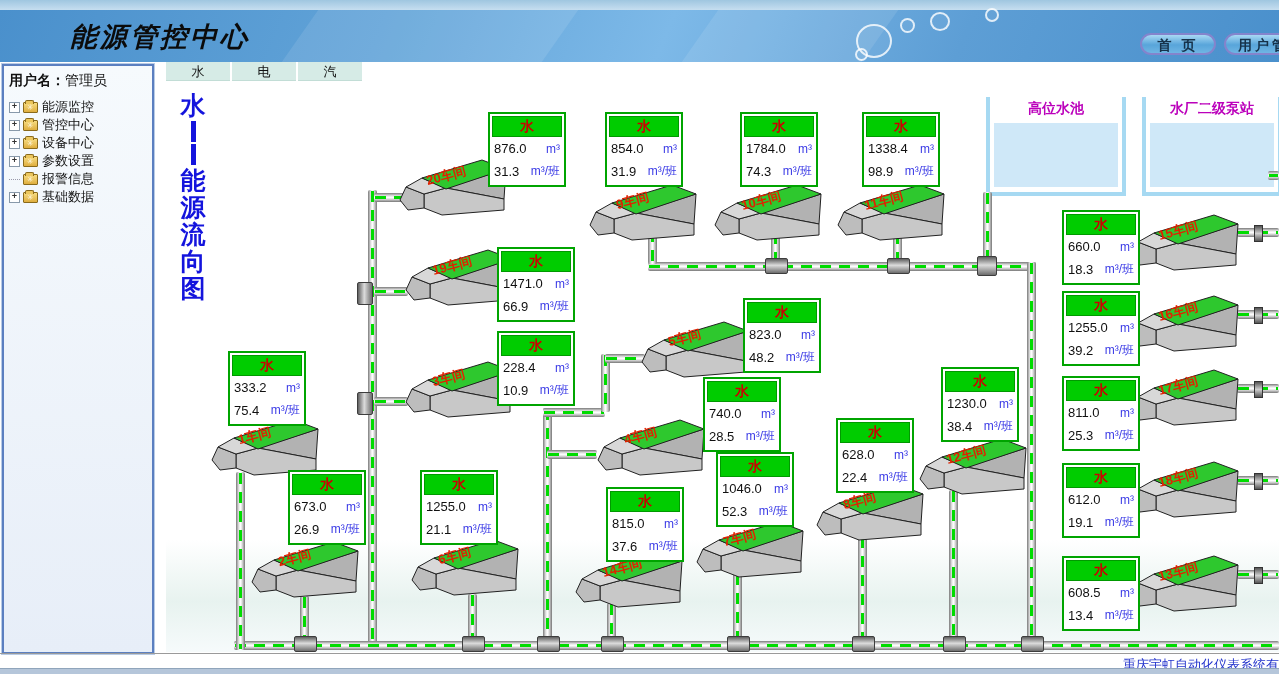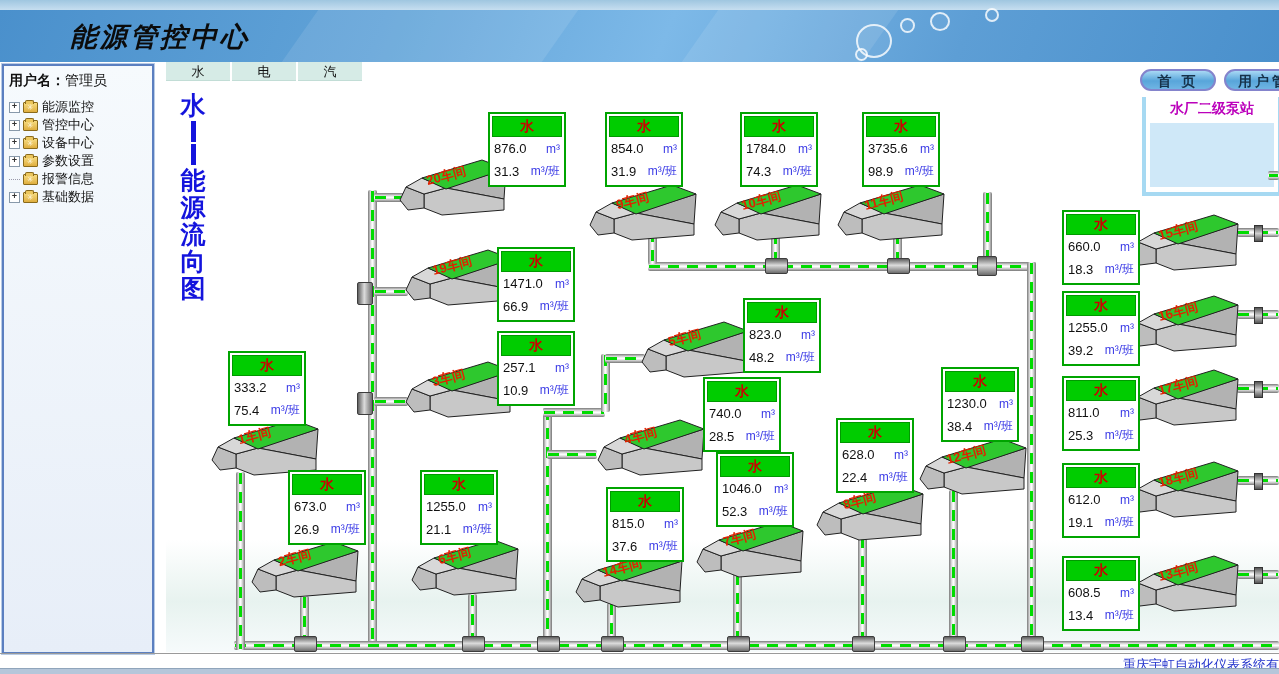--- a/index.html
+++ b/index.html
@@ -11,21 +11,21 @@
             background:linear-gradient(180deg,#9fc6e0,#c6def0);}
   #header{position:absolute;left:0;top:10px;width:100%;height:52px;
           background:linear-gradient(112deg,#4a90cc 0%,#61a3d8 30%,#7db9e8 52%,#5d9ed5 75%,#4a90cc 100%);}
   #header .streak{position:absolute;background:rgba(255,255,255,.10);transform:skewX(-35deg);}
   #header .bubble{position:absolute;border:2px solid rgba(255,255,255,.8);border-radius:50%;background:rgba(255,255,255,.06);}
   #app-title{position:absolute;left:70px;top:9px;font-size:27px;font-weight:bold;font-style:italic;
              color:#0b0b0b;letter-spacing:3px;white-space:nowrap;}
   .hbtn{position:absolute;top:23px;height:22px;min-width:76px;box-sizing:border-box;padding:0 12px;
         background:linear-gradient(180deg,#a8d8f4,#58a5da 55%,#6fb5e4);
         border:2px solid #8484cc;border-radius:13px;font-size:14px;font-weight:bold;color:#16324a;
-        line-height:20px;text-align:center;letter-spacing:3px;white-space:nowrap;margin-top:36px;}
+        line-height:20px;text-align:center;letter-spacing:3px;white-space:nowrap;}
 
   
   #sidebar{position:absolute;left:2px;top:64px;width:152px;height:590px;box-sizing:border-box;
            border:2px solid #5b7fc0;outline:1px solid #b9cce6;
            background:linear-gradient(180deg,#f6fafd,#e7eef8);z-index:10;}
   #sb-user{margin:6px 5px 8px 5px;font-size:14px;color:#111;white-space:nowrap;}
   #sb-user .lbl{font-weight:bold;}
   .tree-row{display:flex;align-items:center;height:18px;padding-left:5px;font-size:13px;color:#111;cursor:default;}
   .expander{width:11px;height:11px;box-sizing:border-box;border:1px solid #8899aa;background:#fff;
             font:bold 9px/9px "Liberation Mono",monospace;text-align:center;color:#333;margin-right:3px;flex:0 0 auto;}
@@ -157,20 +157,24 @@
       <div class="bar"></div>
       <div class="ch">能</div>
       <div class="ch">源</div>
       <div class="ch">流</div>
       <div class="ch">向</div>
       <div class="ch">图</div>
     </div>
 
   <div id="wm"></div>
 
+  <div class="tank" style="left:986px;top:97px;width:140px;height:99px;">
+    <span class="tank-label">高位水池</span>
+    <div class="water"></div>
+  </div>
   <div class="tank" style="left:1142px;top:97px;width:140px;height:99px;">
     <span class="tank-label">水厂二级泵站</span>
     <div class="water"></div>
   </div>
 
   <div id="pipes">
       <div class="pipe pipe-v" style="left: 368px; top: 190px; height: 460px;"></div>
       <div class="pipe pipe-h" style="left: 374px; top: 193px; width: 34px;"></div>
       <div class="pipe pipe-h" style="left: 374px; top: 287px; width: 34px;"></div>
       <div class="pipe pipe-h" style="left: 374px; top: 397px; width: 34px;"></div>
@@ -261,21 +265,21 @@
           <polygon points="48,30 108,11 106,41" fill="#b2b2b2" stroke="#222" stroke-width="1"></polygon>
           <polygon points="26,36 48,30 106,41 106,52 44,57 26,50" fill="#c8c8c8" stroke="#222" stroke-width="1"></polygon>
           <polygon points="2,42 8,29 26,36 26,50 10,52" fill="#bdbdbd" stroke="#222" stroke-width="1"></polygon>
           <polygon points="8,29 24,20 48,30 26,36" fill="#d8d8d8" stroke="#222" stroke-width="1"></polygon>
           <polygon points="24,20 84,2 108,11 48,31" fill="#2ec82e" stroke="#222" stroke-width="1"></polygon>
         </svg></div>
       <span class="roof-label" style="left: 432px; top: 369px;">3车间</span>
       <div class="meter" style="left: 497px; top: 331px;">
         <div class="meter-head">水</div>
         <div class="mrow">
-          <span class="mval">257.1</span>
+          <span class="mval">228.4</span>
           <span class="munit">m³</span>
         </div>
         <div class="mrow">
           <span class="mval">10.9</span>
           <span class="munit">m³/班</span>
         </div>
       </div>
       <div class="building" style="left: 596px; top: 418px;"><svg width="112" height="58" viewBox="0 0 112 58">
           <polygon points="48,30 108,11 106,41" fill="#b2b2b2" stroke="#222" stroke-width="1"></polygon>
           <polygon points="26,36 48,30 106,41 106,52 44,57 26,50" fill="#c8c8c8" stroke="#222" stroke-width="1"></polygon>
@@ -413,21 +417,21 @@
           <polygon points="48,30 108,11 106,41" fill="#b2b2b2" stroke="#222" stroke-width="1"></polygon>
           <polygon points="26,36 48,30 106,41 106,52 44,57 26,50" fill="#c8c8c8" stroke="#222" stroke-width="1"></polygon>
           <polygon points="2,42 8,29 26,36 26,50 10,52" fill="#bdbdbd" stroke="#222" stroke-width="1"></polygon>
           <polygon points="8,29 24,20 48,30 26,36" fill="#d8d8d8" stroke="#222" stroke-width="1"></polygon>
           <polygon points="24,20 84,2 108,11 48,31" fill="#2ec82e" stroke="#222" stroke-width="1"></polygon>
         </svg></div>
       <span class="roof-label" style="left: 864px; top: 192px;">11车间</span>
       <div class="meter" style="left: 862px; top: 112px;">
         <div class="meter-head">水</div>
         <div class="mrow">
-          <span class="mval">3735.6</span>
+          <span class="mval">1338.4</span>
           <span class="munit">m³</span>
         </div>
         <div class="mrow">
           <span class="mval">98.9</span>
           <span class="munit">m³/班</span>
         </div>
       </div>
       <div class="building" style="left: 918px; top: 437px;"><svg width="112" height="58" viewBox="0 0 112 58">
           <polygon points="48,30 108,11 106,41" fill="#b2b2b2" stroke="#222" stroke-width="1"></polygon>
           <polygon points="26,36 48,30 106,41 106,52 44,57 26,50" fill="#c8c8c8" stroke="#222" stroke-width="1"></polygon>

